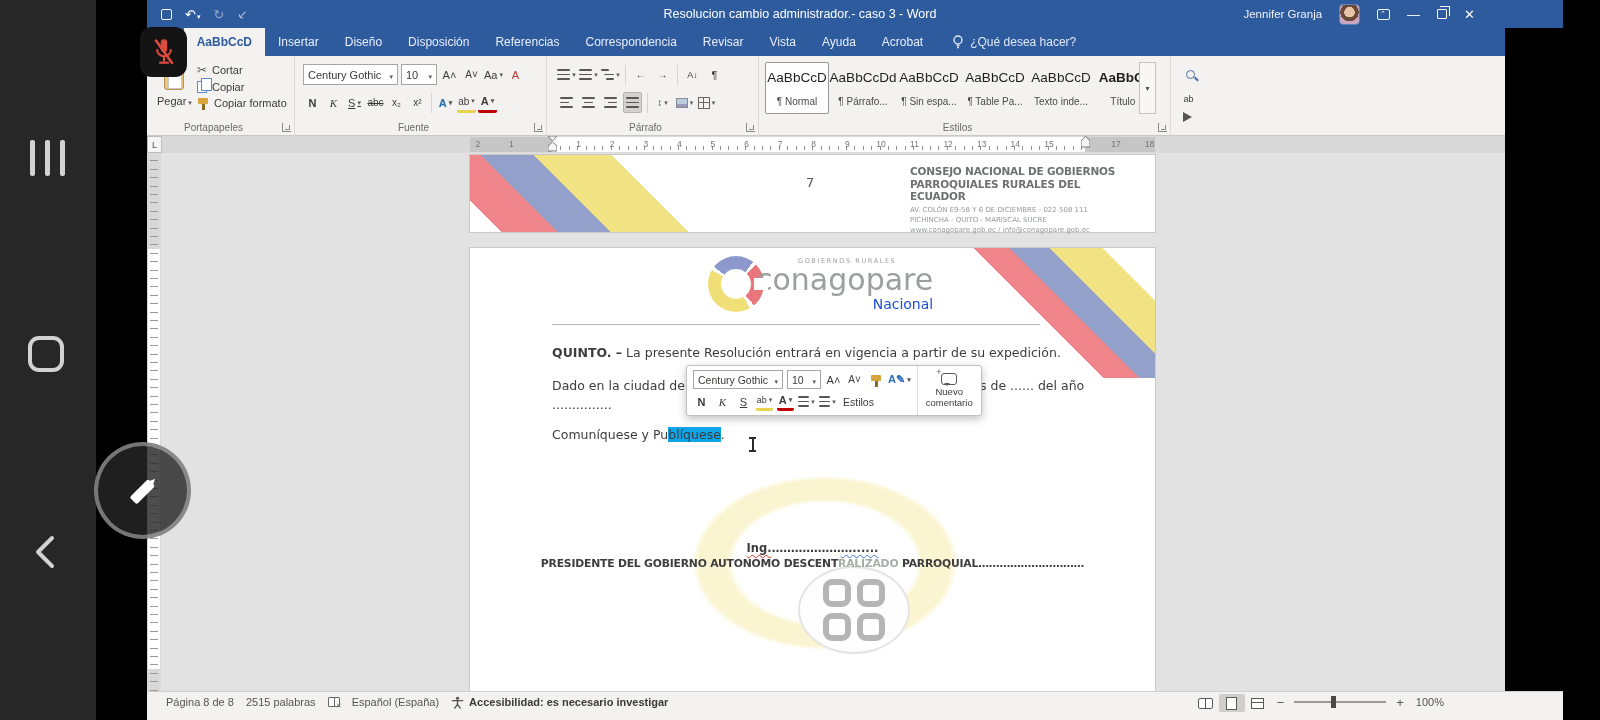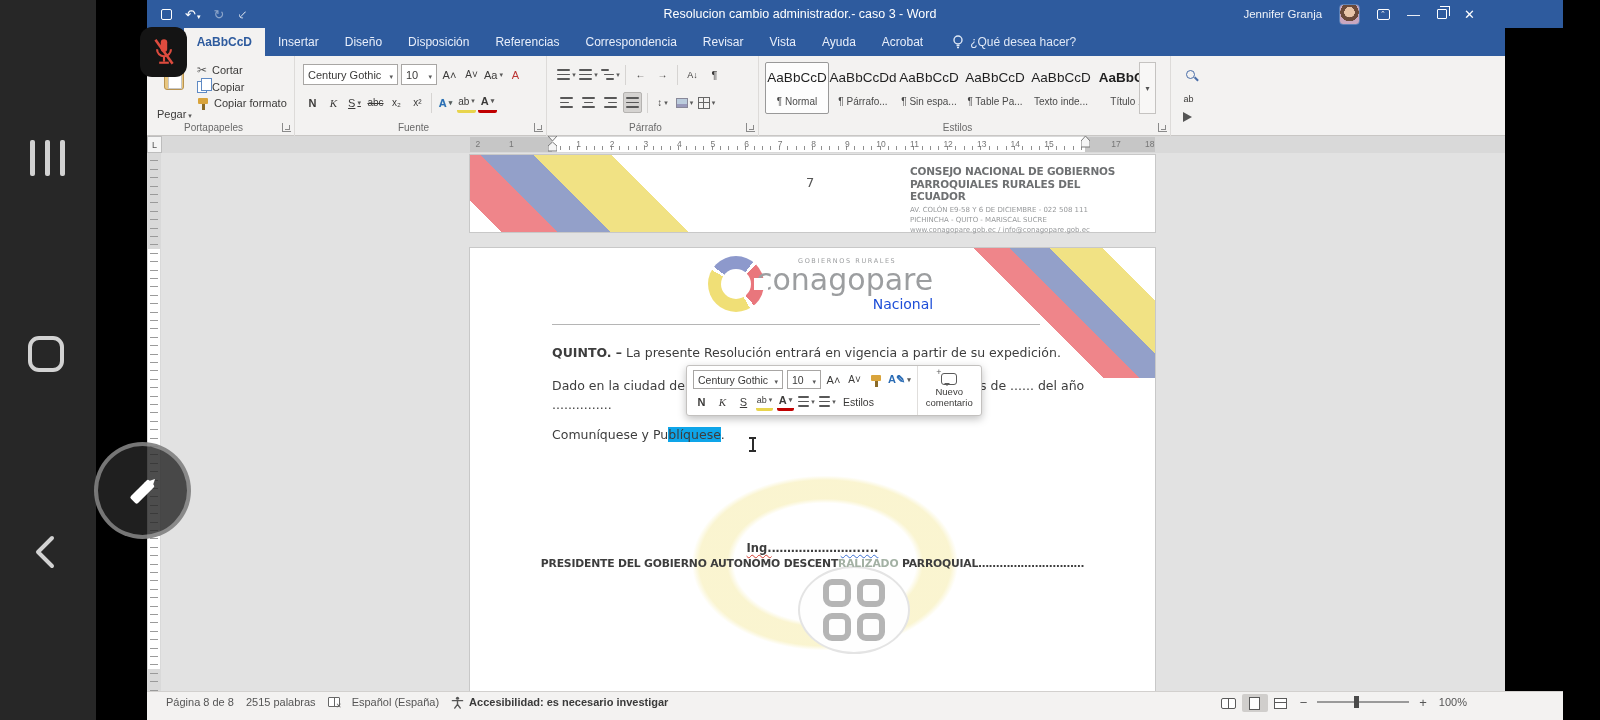--- a/index.html
+++ b/index.html
@@ -121,21 +121,21 @@
   .bubble::before{content:"+";position:absolute;left:-6px;top:-7px;font-size:9px;color:#5a5a5a}
 
   .ibeam{position:absolute;width:1.6px;height:13px;background:#2b2b2b;z-index:5}
   .ibeam::before,.ibeam::after{content:"";position:absolute;left:-2.6px;width:7px;height:1.6px;background:#2b2b2b}
   .ibeam::before{top:-1px}.ibeam::after{bottom:-1px}
 
   .blackband{position:absolute;left:1358px;top:28px;width:58px;height:663px;background:#000;z-index:4}
 
   
   .statusbar{position:absolute;left:0;top:691px;width:100%;height:29px;background:#f3f2f1;border-top:1px solid #d2d0ce;
-    display:flex;align-items:flex-start;font-size:11px;color:#555;padding:2px 90px 0 13px}
+    display:flex;align-items:flex-start;font-size:11px;color:#555;padding:2px 113px 0 13px}
   .st{display:flex;align-items:center;gap:5px;height:16px;padding:0 6px;cursor:pointer;white-space:nowrap}
   .book-ico{width:12px;height:10px;border:1.2px solid #666;border-radius:1px;position:relative;background:#fff}
   .book-ico::after{content:"✕";position:absolute;right:-3px;bottom:-4px;font-size:7px;color:#666}
   .book-ico::before{content:"";position:absolute;left:5px;top:0;width:1px;height:8px;background:#666}
   .viewbtn{width:26px;height:18px;display:flex;align-items:center;justify-content:center;cursor:pointer;border-radius:2px}
   .viewbtn.active{background:#d0cecc}
   .vb-page{width:11px;height:13px;border:1.3px solid #5a5a5a;background:#fff}
   .vb-book{width:15px;height:11px;border:1.3px solid #5a5a5a;border-radius:2px;position:relative;background:#fff}
   .vb-book::after{content:"";position:absolute;left:6px;top:0;width:1.3px;height:9px;background:#5a5a5a}
   .vb-web{width:13px;height:11px;border:1.3px solid #5a5a5a;background:#fff;position:relative}
@@ -235,21 +235,21 @@
           <line x1="4.5" y1="10.5" x2="7.5" y2="10.5" stroke="#dfe8f6" stroke-width="1.4"></line>
           <line x1="5" y1="12.5" x2="7" y2="12.5" stroke="#dfe8f6" stroke-width="1.4"></line>
         </svg>
         <span>¿Qué desea hacer?</span>
       </div>
     </div>
 
     <div class="ribbon">
 
       <div class="group" style="left:0;width:148px">
-        <div class="rbtn" style="position:absolute;left:10px;top:8px;flex-direction:column;gap:18px">
+        <div class="rbtn" style="position:absolute;left:10px;top:8px;flex-direction:column;gap:5px">
           <span class="clip-ico"></span>
           <span class="drop">Pegar</span>
         </div>
         <div style="position:absolute;left:50px;top:7px;display:flex;flex-direction:column;gap:4px">
           <div class="rbtn">
             <span style="font-size:12px;color:#555">✂</span>
             <span>Cortar</span>
           </div>
           <div class="rbtn">
             <span class="copy-ico"></span>

